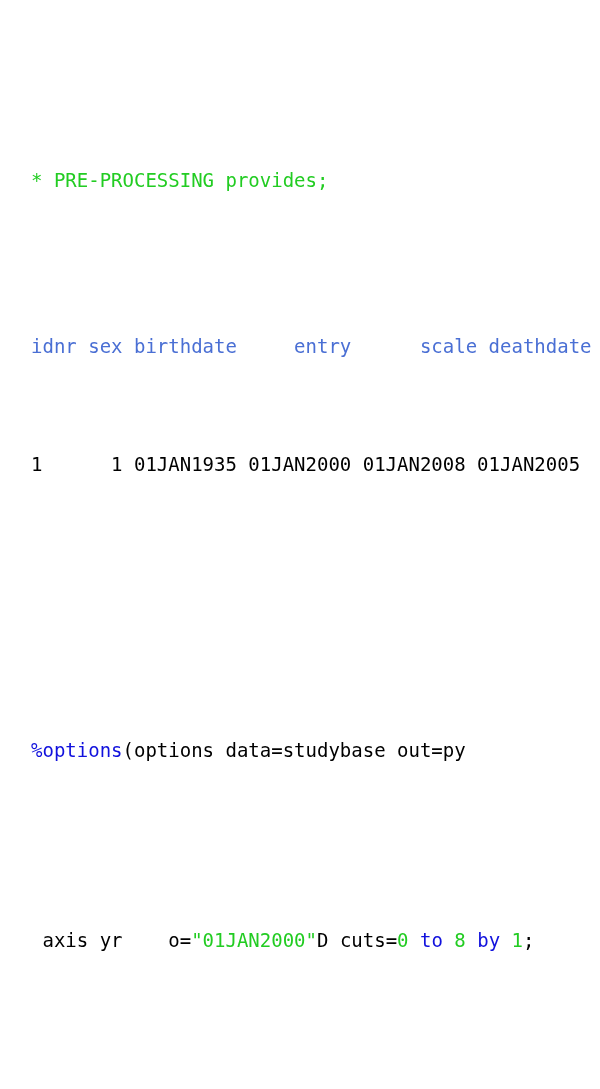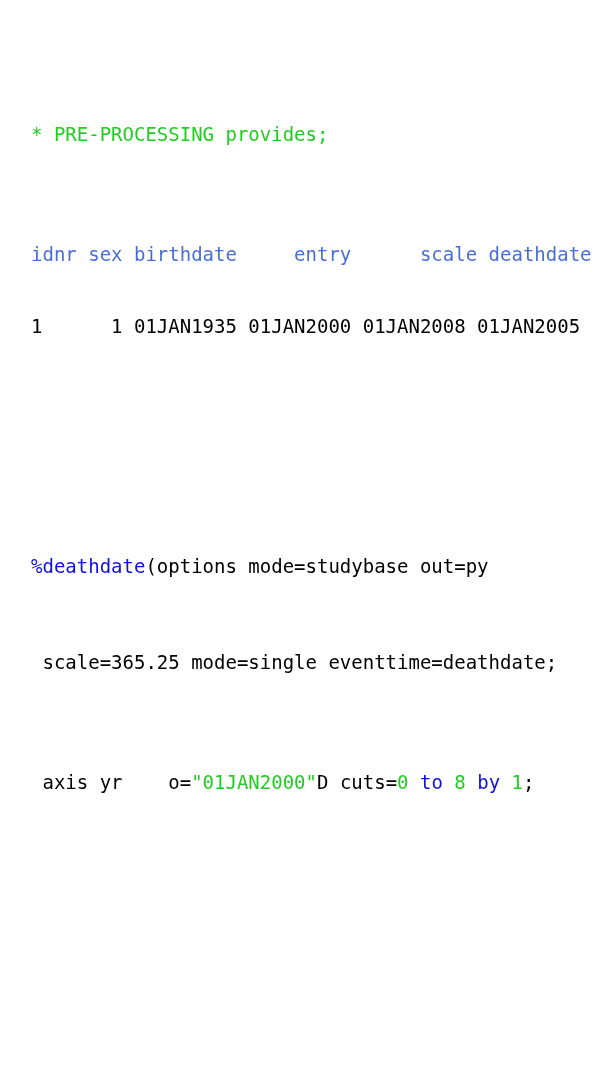--- a/index.html
+++ b/index.html
@@ -16,21 +16,21 @@
   }
   #code-listing {
     padding: 26px 0 0 31px;
     font-size: 19px;
     line-height: 24px;
     white-space: pre;
     color: #000000;
     letter-spacing: 0px;
     -webkit-font-smoothing: antialiased;
   }
-  .ln { display: block; height: 24px; }
+  .ln { display: block; height: 24px; margin-top: 46px; }
   .blank { display: block; height: 24px; }
   .cmt  { color: #22cc22; }
   .kw   { color: #1111dd; }
   .hdr  { color: #4a6fd4; }
   .num  { color: #22cc22; }
   .str  { color: #22cc22; }
   .plain{ color: #000000; }
 </style>
 </head>
 <body>
@@ -41,23 +41,22 @@
   <span class="ln"><span class="cmt">* PRE-PROCESSING provides;</span></span>
 
 
   <span class="ln"><span class="hdr">idnr sex birthdate     entry      scale deathdate</span></span>
   <span class="ln"><span class="plain">1      1 01JAN1935 01JAN2000 01JAN2008 01JAN2005</span></span>
 
   <span class="blank"></span>
 
   
 
-  <span class="ln"><span class="kw">%deathdate</span><span class="plain">(options mode=studybase out=py</span></span>
+  <span class="ln"><span class="kw">%options</span><span class="plain">(options data=studybase out=py</span></span>
 
-  <span class="ln"><span class="plain"> scale=365.25 mode=single eventtime=deathdate;</span></span>
 
 
   <span class="ln"><span class="plain"> axis yr    o=</span><span class="str">"01JAN2000"</span><span class="plain">D cuts=</span><span class="num">0</span><span class="plain"> </span><span class="kw">to</span><span class="plain"> </span><span class="num">8</span><span class="plain"> </span><span class="kw">by</span><span class="plain"> </span><span class="num">1</span><span class="plain">;</span></span>
 
   
 
   
 
   
   

